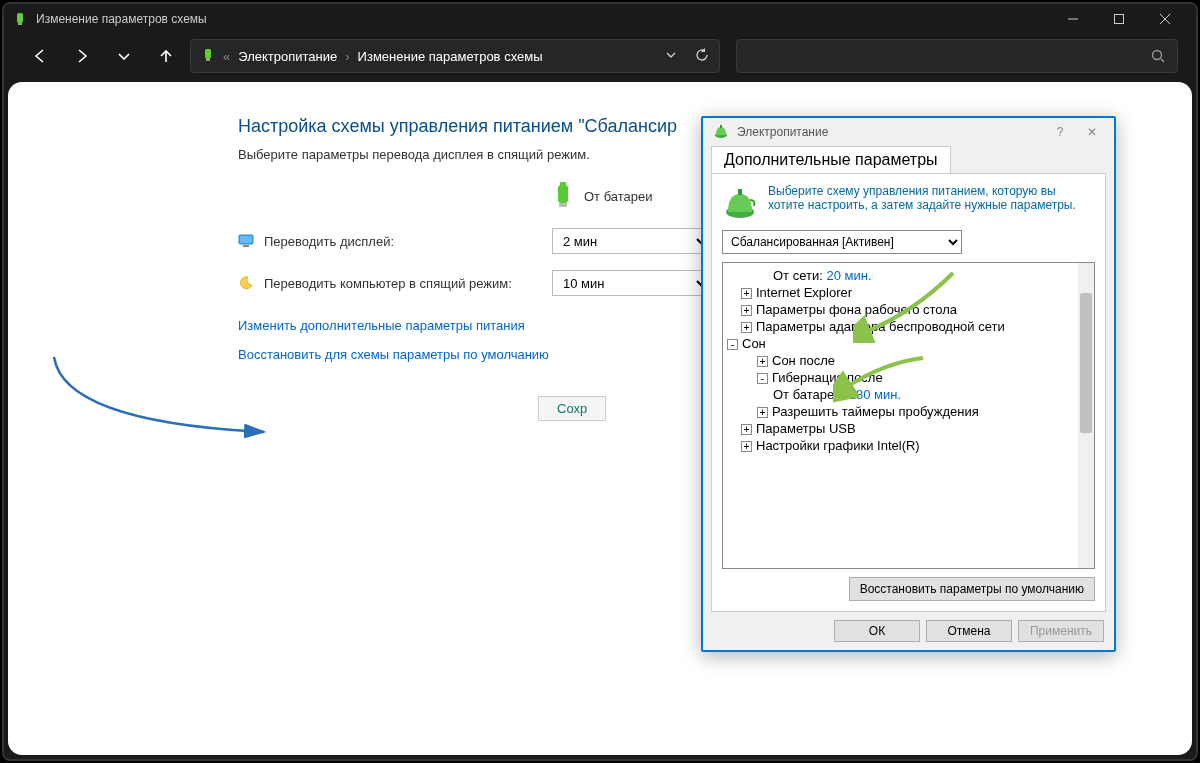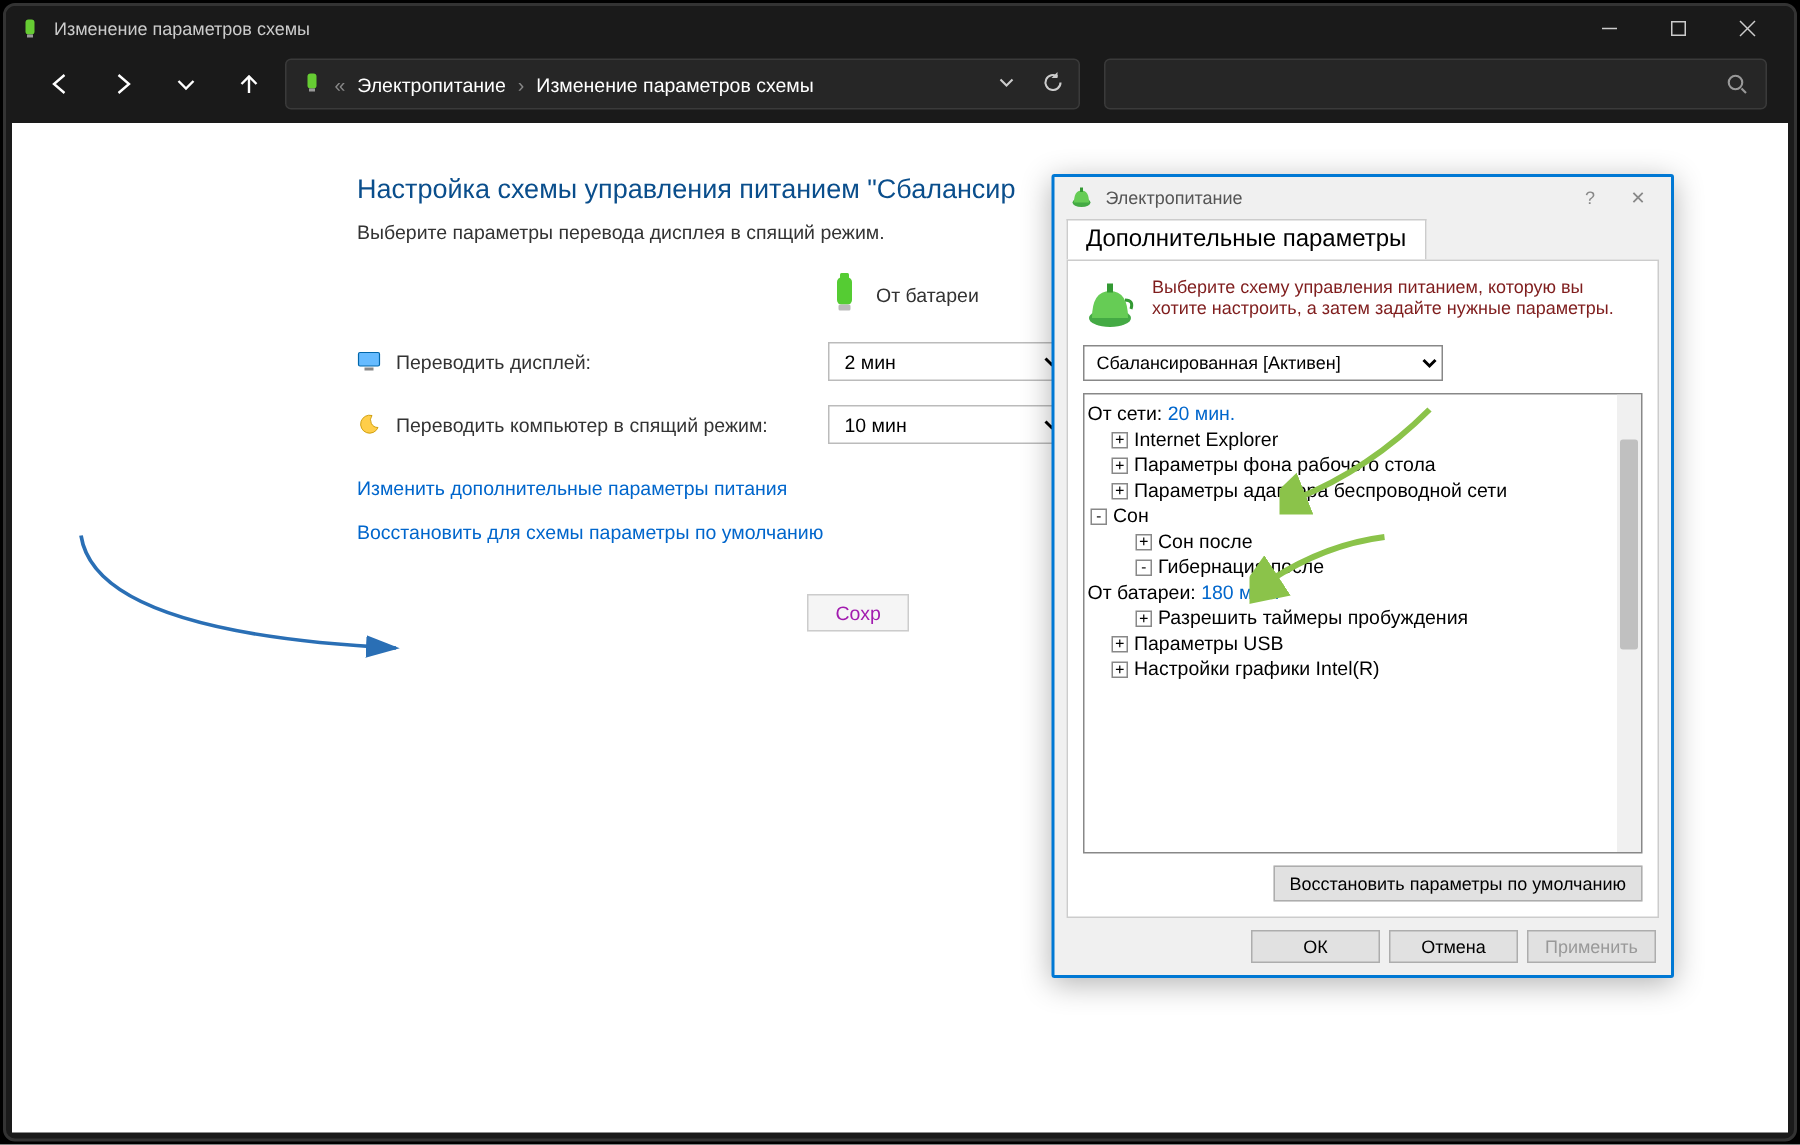--- a/index.html
+++ b/index.html
@@ -14,63 +14,63 @@
 
 
 .navbar { height: 44px; background: #1a1a1a; display: flex; align-items: center; padding: 0 18px; gap: 6px; }
 .navbtn { width: 36px; height: 36px; display: flex; align-items: center; justify-content: center; color: #ccc; border-radius: 4px; }
 .addrbar { flex: 0 0 530px; height: 34px; background: #262626; border: 1px solid #3a3a3a; border-radius: 4px; display: flex; align-items: center; padding: 0 10px; color: #fff; font-size: 13px; gap: 8px; }
 .addrbar .chev { color: #888; }
 .addrbar .spacer { flex: 1; }
 .searchbar { flex: 1; height: 34px; background: #262626; border: 1px solid #3a3a3a; border-radius: 4px; display: flex; align-items: center; justify-content: flex-end; padding: 0 12px; color: #999; margin-left: 10px; }
 
 
-.content { position: absolute; top: 78px; left: 4px; right: 4px; bottom: 4px; background: #fff; overflow: hidden; }
+.content { position: absolute; top: 78px; left: 4px; right: 4px; bottom: 4px; background: #fff; overflow: hidden; border-radius: 14px; }
 .panel { padding: 34px 20px 20px 230px; color: #333; }
 .panel h1 { font-size: 18px; font-weight: 400; color: #0a4e8c; margin-bottom: 10px; }
 .panel .sub { font-size: 13px; color: #333; margin-bottom: 20px; }
 
 .colheader { display: flex; align-items: center; margin-bottom: 18px; margin-left: 314px; gap: 10px; font-size: 13px; }
 .battery-icon { width: 22px; height: 28px; }
 
 .row { display: flex; align-items: center; margin-bottom: 16px; gap: 14px; }
 .row .lbl { width: 300px; font-size: 13px; display: flex; align-items: center; gap: 10px; }
 .row .lbl .sm-icon { width: 16px; height: 16px; flex-shrink: 0; }
 .row select { width: 158px; height: 26px; font-size: 13px; padding: 2px 6px; border: 1px solid #bbb; background: #fff; }
 
 .link { color: #0066cc; font-size: 13px; margin-top: 22px; cursor: pointer; }
 .link + .link { margin-top: 14px; }
 
 .savebtn-row { margin-top: 34px; margin-left: 300px; }
-.savebtn { padding: 4px 18px; font-size: 13px; border: 1px solid #ccc; background: #f5f5f5; color: #a21caf; }
+.savebtn { padding: 4px 18px; font-size: 13px; border: 1px solid #ccc; background: #f5f5f5; color: #0f766e; }
 
 
 .anno-arrow { position: absolute; top: 270px; left: 36px; width: 250px; height: 110px; pointer-events: none; }
 
 
 .dialog { position: absolute; top: 116px; left: 701px; width: 415px; height: 536px; background: #f0f0f0; border: 2px solid #0078d4; border-radius: 2px; box-shadow: 0 4px 20px rgba(0,0,0,0.3); display: flex; flex-direction: column; }
 .dlg-title { height: 30px; display: flex; align-items: center; padding: 0 10px; font-size: 12px; color: #555; gap: 8px; }
 .dlg-title .spacer { flex: 1; }
 .dlg-title .q, .dlg-title .x { width: 24px; text-align: center; color: #888; cursor: pointer; }
 
 .dlg-tab { background: #fff; border: 1px solid #ccc; border-bottom: none; padding: 4px 12px; font-size: 16px; margin-left: 8px; display: inline-block; width: fit-content; }
 .dlg-body { flex: 1; background: #fff; border: 1px solid #ccc; margin: 0 8px; padding: 10px; display: flex; flex-direction: column; }
-.dlg-desc { display: flex; gap: 10px; font-size: 12px; color: #7f1d1d; margin-bottom: 10px; }
+.dlg-desc { display: flex; gap: 10px; font-size: 12px; color: #0369a1; margin-bottom: 10px; }
 .dlg-desc .kettleicon { width: 36px; height: 36px; flex-shrink: 0; }
 .scheme-select { width: 240px; height: 24px; font-size: 12px; border: 1px solid #888; padding: 2px 4px; margin-bottom: 8px; background: #fff; }
 
 .tree-box { flex: 1; border: 1px solid #888; background: #fff; overflow: hidden; position: relative; padding: 4px 2px; }
 .tree-scroll { position: absolute; right: 0; top: 0; bottom: 0; width: 16px; background: #f0f0f0; }
 .tree-thumb { position: absolute; right: 2px; top: 30px; width: 12px; height: 140px; background: #c0c0c0; border-radius: 2px; }
 .tree { font-size: 13px; color: #000; }
 .tree .node { padding: 1px 0; white-space: nowrap; }
 .tree .exp { display: inline-block; width: 11px; height: 11px; border: 1px solid #888; text-align: center; line-height: 9px; font-size: 10px; margin-right: 4px; vertical-align: middle; font-family: monospace; }
 .tree .ind1 { margin-left: 16px; }
 .tree .ind2 { margin-left: 32px; }
-.tree .ind3 { }
+.tree .ind3 { margin-left: 48px; }
 .tree .val { color: #0066cc; }
 
 .restore-btn { margin-top: 8px; padding: 4px 10px; font-size: 12px; border: 1px solid #adadad; background: #e1e1e1; align-self: flex-end; cursor: pointer; }
 
 .dlg-buttons { padding: 8px 10px; display: flex; justify-content: flex-end; gap: 6px; }
 .dlg-buttons button { width: 86px; padding: 3px 0; font-size: 12px; border: 1px solid #adadad; background: #e1e1e1; cursor: pointer; }
 .dlg-buttons button.disabled { color: #999; }
 
 
 .green-arrow { position: absolute; pointer-events: none; }

